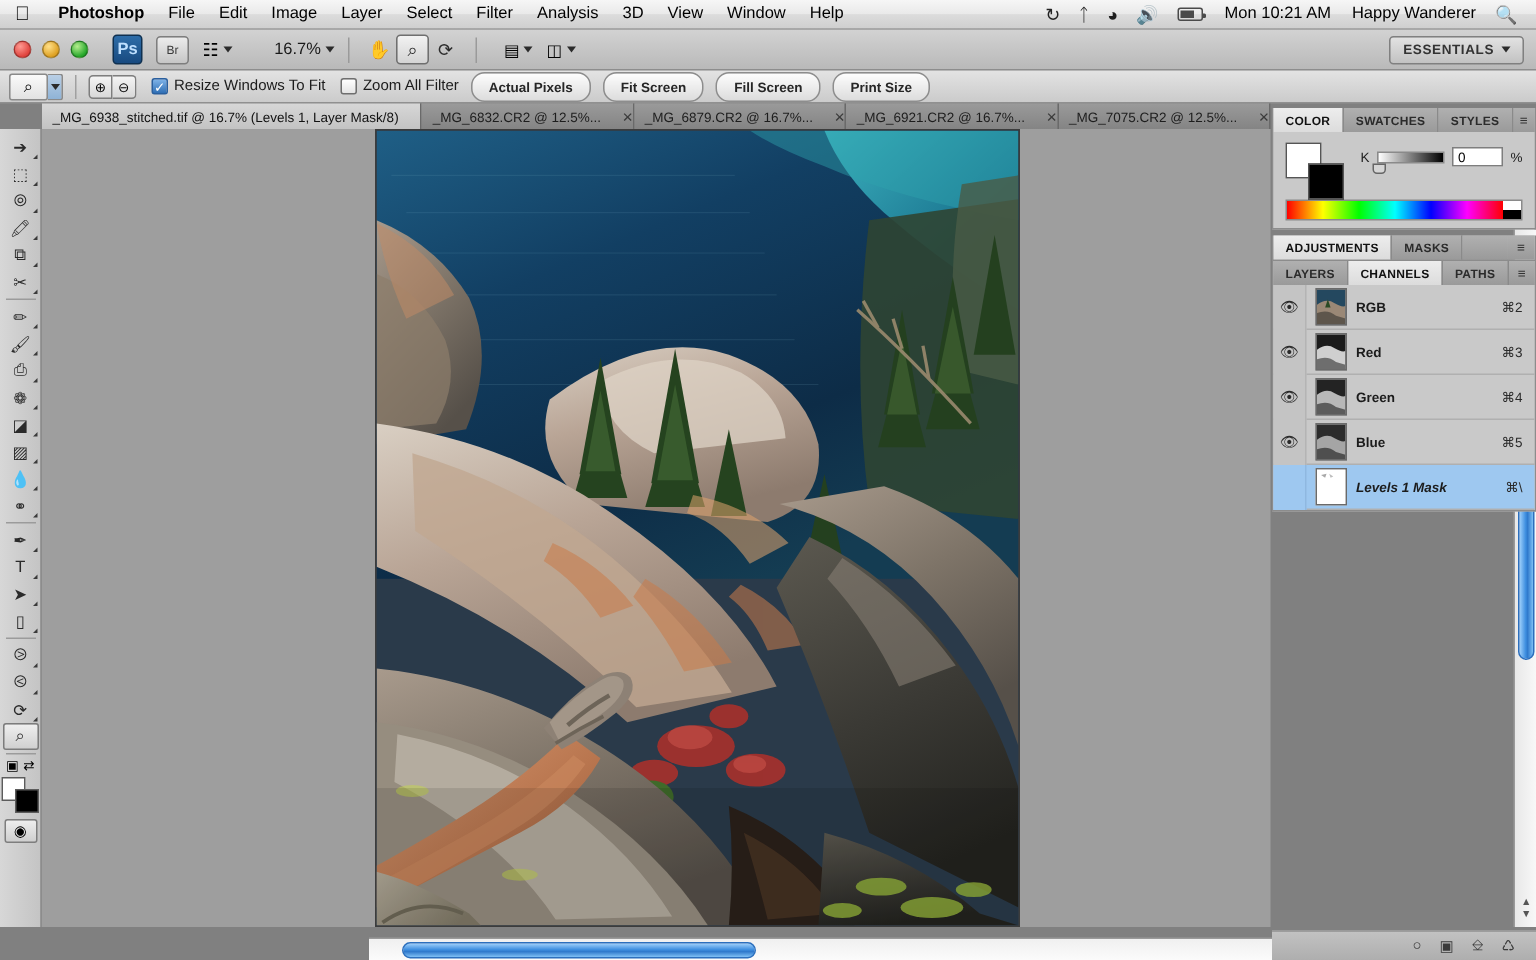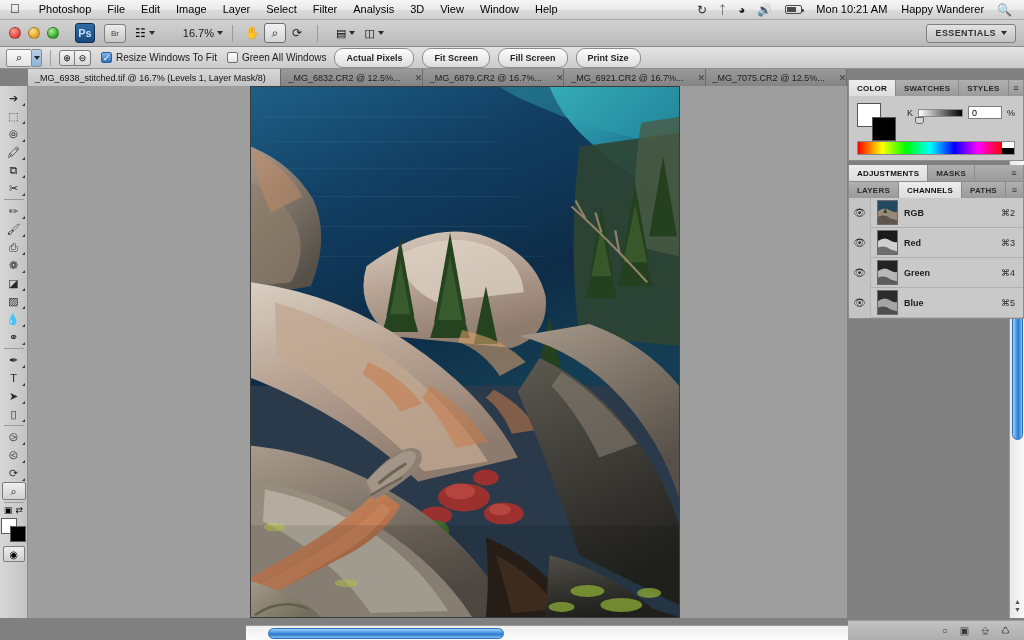--- a/index.html
+++ b/index.html
@@ -14,21 +14,21 @@
 
   
   .menubar {
     position:absolute; left:0; top:0; width:1024px; height:20px;
     background: linear-gradient(to bottom,#f6f6f6 0%,#e9e9e9 50%,#dcdcdc 51%,#cfcfcf 100%);
     border-bottom:1px solid #a8a8a8;
     display:flex; align-items:center; font-size:11px; color:#000;
   }
   .apple { padding:0 11px 0 10px; font-size:13px; line-height:1; position:relative; top:-1px;}
   .menu-item { padding:0 8px; white-space:nowrap; line-height:19px; }
-  .menu-item.bold { font-weight:normal; }
+  .menu-item.bold { font-weight:bold; }
   .menu-right { margin-left:auto; display:flex; align-items:center; padding-right:6px; }
   .menu-right .mi { padding:0 7px; white-space:nowrap; line-height:19px; }
   .menu-right .ic { padding:0 6px; font-size:12px; opacity:.85; }
   .batt {
     display:inline-block; width:17px;height:9px;border:1.2px solid #4a4a4a;border-radius:2px;
     position:relative; margin:0 7px;
   }
   .batt:before{content:"";position:absolute;left:1px;top:1px;bottom:1px;width:9px;background:#4a4a4a;}
   .batt:after{content:"";position:absolute;right:-3px;top:2.5px;width:2px;height:3px;background:#4a4a4a;border-radius:0 1px 1px 0;}
 
@@ -158,21 +158,21 @@
     background:linear-gradient(#e6e6e6,#d2d2d2);border-top:1px solid #9a9a9a;
     display:flex;align-items:center;font-size:9px;color:#1c1c1c;
   }
   .st-left{width:38px;height:14px;background:#757575;}
   .st-zoom{width:56px;text-align:center;background:#fff;height:13px;line-height:13px;border:1px solid #9d9d9d;}
   .st-prev{width:18px;display:flex;align-items:center;justify-content:center;font-size:9px;}
   .st-doc{flex:1;text-align:center;}
   .st-arr{width:14px;display:flex;align-items:center;justify-content:center;font-size:7px;}
 
   
-  .dock{position:absolute;right:0;top:80px;width:176px;}
+  .dock{position:absolute;right:0;top:72px;width:176px;}
   .panelgroup{background:#c9c9c9;border:1px solid #8c8c8c;border-top:none;}
   .tabrow{display:flex;align-items:stretch;height:16px;background:linear-gradient(#b4b4b4,#9f9f9f);}
   .ptab{padding:0 8px;display:flex;align-items:center;font-size:8px;font-weight:bold;color:#2b2b2b;
     letter-spacing:.2px;background:linear-gradient(#b0b0b0,#9a9a9a);border-right:1px solid #8a8a8a;white-space:nowrap;}
   .ptab.active{background:linear-gradient(#ededed,#dcdcdc);color:#111;}
   .tabfill{flex:1;background:linear-gradient(#b0b0b0,#9a9a9a);}
   .pmenu{width:18px;display:flex;align-items:center;justify-content:center;font-size:9px;color:#333;
     background:linear-gradient(#b0b0b0,#9a9a9a);}
 
   
@@ -289,21 +289,21 @@
     <div style="display:flex;">
       <div class="zbtn first">⊕</div>
       <div class="zbtn last">⊖</div>
     </div>
     <div class="cb-wrap">
       <span class="cbox on">✓</span>
       <span>Resize Windows To Fit</span>
     </div>
     <div class="cb-wrap">
       <span class="cbox"></span>
-      <span>Green All Windows</span>
+      <span>Zoom All Filter</span>
     </div>
     <div class="pill">Actual Pixels</div>
     <div class="pill">Fit Screen</div>
     <div class="pill">Fill Screen</div>
     <div class="pill">Print Size</div>
   </div>
 
   <div class="tabbar">
     <div class="tab active">
       <span>_MG_6938_stitched.tif @ 16.7% (Levels 1, Layer Mask/8)</span>
@@ -653,20 +653,32 @@
             <svg viewBox="0 0 21 25" preserveAspectRatio="none">
               <rect width="21" height="25" fill="#2b2b2b"></rect>
               <path d="M0 11 Q7 6 13 10 Q18 13 21 12 L21 25 L0 25 Z" fill="#a5a5a5"></path>
               <path d="M0 18 Q8 15 14 20 L21 22 L21 25 L0 25 Z" fill="#4f4f4f"></path>
             </svg>
           </div>
           <div class="chname">Blue</div>
           <div class="chkey">⌘5</div>
         </div>
 
+        <div class="chan selected">
+          <div class="eye off">👁</div>
+          <div class="thumb" style="background:#fff;">
+            <svg viewBox="0 0 21 25" preserveAspectRatio="none">
+              <rect width="21" height="25" fill="#ffffff"></rect>
+              <path d="M3 4 L7 3 L6 6 Z" fill="#a8a8a8"></path>
+              <path d="M9 3 L12 5 L10 6 Z" fill="#bdbdbd"></path>
+            </svg>
+          </div>
+          <div class="chname italic">Levels 1 Mask</div>
+          <div class="chkey">⌘\</div>
+        </div>
 
       </div>
     </div>
   </div>
 
   <div style="position:absolute;right:0;bottom:0;width:176px;">
     <div class="panelfoot">
       <span>○</span>
       <span>▣</span>
       <span>⎒</span>

